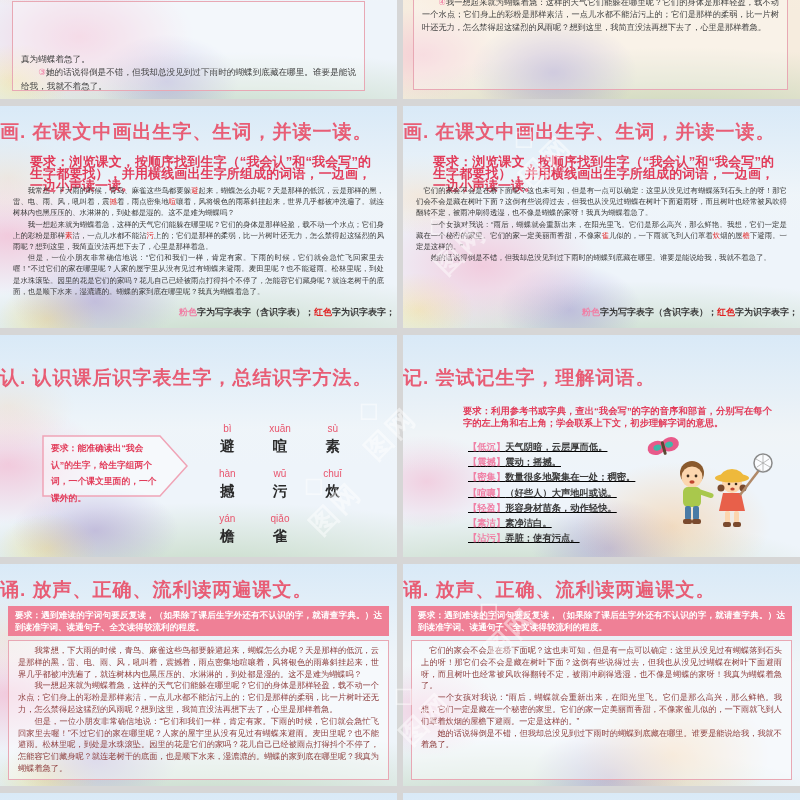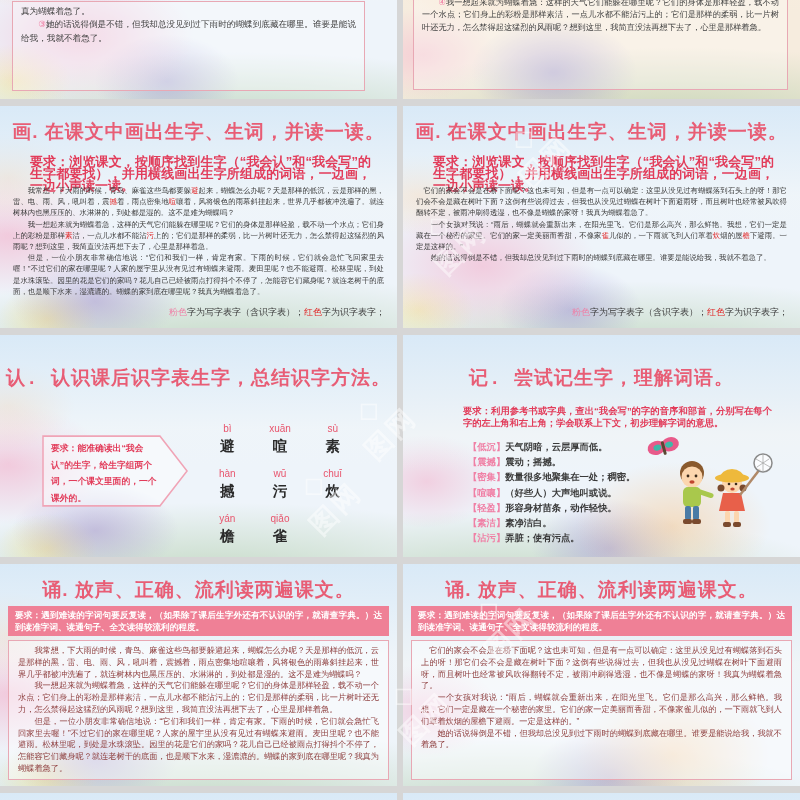--- a/index.html
+++ b/index.html
@@ -48,39 +48,39 @@
       linear-gradient(to bottom, rgba(216,233,247,.95), rgba(243,244,240,.3) 45%, rgba(255,255,255,0) 62%),
       radial-gradient(34% 40% at 68% 86%, rgba(246,205,158,.6), rgba(246,205,158,0) 72%),
       radial-gradient(28% 32% at 52% 96%, rgba(158,146,208,.55), rgba(158,146,208,0) 70%),
       radial-gradient(26% 30% at 6% 66%, rgba(243,178,204,.55), rgba(243,178,204,0) 70%),
       radial-gradient(120% 46% at 25% 112%, rgba(167,199,158,.6), rgba(167,199,158,0) 72%),
       #eef4fa;
   }
 
   
   .title{
-    position:absolute;top:13px;left:0;right:0;text-align:center;
+    position:absolute;top:13px;left:0;right:0;
     font-size:19px;font-weight:600;letter-spacing:1px;color:#e85d75;
   }
-  .title.mid{top:30px;font-family:Liberation Mono, monospace;}
+  .title.mid{top:30px;}
   .req{
     position:absolute;top:50px;left:30px;right:26px;
     font-size:13px;line-height:12px;color:#e23c5a;font-weight:600;text-align:justify;
   }
   .paras p{margin:0;text-indent:2em;text-align:justify;}
   .hl-r{color:#e02323;}
   .hl-p{color:#f07fa5;}
 
   .body-mid{
     position:absolute;top:79px;left:13px;right:13px;
     font-size:7.4px;line-height:11.2px;color:#3a3a3a;
   }
   .footnote{
-    position:absolute;right:12px;bottom:9px;left:60px;
-    font-size:9px;font-weight:400;color:#3a3a3a;
+    position:absolute;right:2px;bottom:9px;left:60px;
+    font-size:9px;font-weight:700;color:#3a3a3a;
   }
   .footnote p{text-indent:0;text-align:right;}
 
   
   .textbox{
     position:absolute;border:1px solid #e8a8b4;background:rgba(255,255,255,.3);
     padding:3px 8px;color:#3f3f3f;
   }
   .box-s1{left:12px;right:32px;top:124px;bottom:8px;font-size:8.6px;line-height:13.4px;}
   .box-s2{left:10px;right:12px;top:116px;bottom:9px;font-size:8.2px;line-height:12.3px;}
@@ -91,40 +91,40 @@
     background:#ef8096;color:#ffffff;font-size:8.6px;line-height:12px;
     padding:3px 7px;font-weight:600;text-align:justify;
   }
   .bodybox{
     position:absolute;top:76px;left:8px;right:8px;bottom:6px;
     border:1px solid #e8a8b4;background:rgba(255,255,255,.45);
     padding:4px 9px;font-size:8.2px;line-height:11.8px;color:#8f4040;
   }
 
   
-  .pennant{position:absolute;left:42px;top:100px;width:146px;height:72px;}
+  .pennant{position:absolute;left:42px;top:100px;width:146px;height:62px;}
   .pennant svg{position:absolute;left:0;top:0;width:100%;height:100%;}
   .pennant .ptext{
     position:absolute;left:9px;top:5px;width:112px;
     font-size:8.8px;line-height:16.5px;color:#e23c5a;font-weight:600;
   }
   .chargrid{
     position:absolute;left:202px;top:88px;width:156px;
     display:grid;grid-template-columns:repeat(3,1fr);row-gap:12px;column-gap:2px;text-align:center;
   }
   .char-cell .py{font-size:10px;color:#e8556d;}
   .char-cell .ch{font-size:14.5px;font-weight:700;color:#2a2a2a;margin-top:3px;}
 
   
   .req6{
     position:absolute;top:70px;left:60px;right:28px;
     font-size:9.3px;line-height:12px;color:#e23c5a;font-weight:600;text-align:justify;
   }
   .gloss{position:absolute;top:105px;left:65px;font-size:9.3px;line-height:15.2px;}
-  .gloss-item{white-space:nowrap;}
+  .gloss-item{white-space:nowrap;text-decoration:underline;}
   .gterm{color:#f07fa5;font-weight:700;}
   .gdef{color:#3a3a3a;font-weight:600;}
   .kids{position:absolute;left:237px;top:98px;width:136px;height:118px;}
 
   
   #wm-layer{position:absolute;inset:0;pointer-events:none;z-index:5;}
   .wm{
     position:absolute;display:flex;flex-direction:column;align-items:center;
     transform:rotate(-45deg);color:rgba(255,255,255,.48);
   }
@@ -132,21 +132,21 @@
   .wm-text{font-size:27px;letter-spacing:3px;font-weight:600;}
 </style>
 </head>
 <body>
 
 <div class="page">
 
   <div class="slide wc3" style="left:0;top:-123px">
     <div class="textbox box-s1">
       <div class="paras">
-          <p style="text-indent: 0em;"><span>真为蝴蝶着急了。</span></p>
+          <p style="text-indent: 0em; margin-top: 48px;"><span>真为蝴蝶着急了。</span></p>
           <p><span class="hl-p">③</span><span>她的话说得倒是不错，但我却总没见到过下雨时的蝴蝶到底藏在哪里。谁要是能说给我，我就不着急了。</span></p>
         </div>
     </div>
   </div>
   <div class="slide wc2" style="left:403px;top:-123px">
     <div class="textbox box-s2">
       <div class="paras">
           <p><span class="hl-p">④</span><span>我一想起来就为蝴蝶着急：这样的天气它们能躲在哪里呢？它们的身体是那样轻盈，载不动一个水点；它们身上的彩粉是那样素洁，一点儿水都不能沾污上的；它们是那样的柔弱，比一片树叶还无力，怎么禁得起这猛烈的风雨呢？想到这里，我简直没法再想下去了，心里是那样着急。</span></p>
         </div>
     </div>

